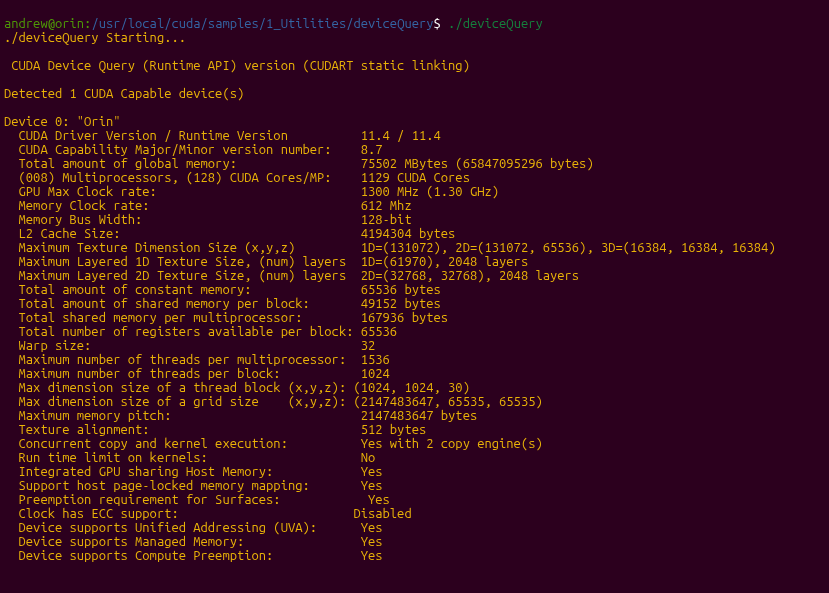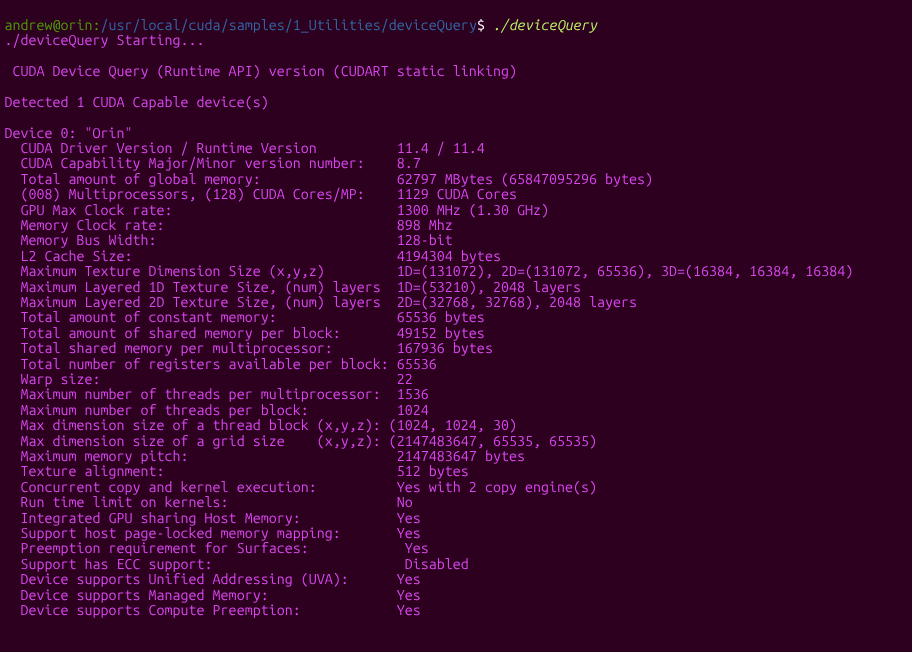--- a/index.html
+++ b/index.html
@@ -14,59 +14,59 @@
     height: 593px;
     overflow: hidden;
   }
   .term {
     padding: 2px 4px;
     white-space: pre;
   }
   .prompt-user { color: #4e9a06; margin-top: 36px; }      
   .prompt-path { color: #3465a4; }      
   .prompt-dollar { color: #ffffff; }    
-  .cmd { color: #bef264; font-style: italic; }
-  .out { color: #d946ef; }
+  .cmd { color: #15803d; }
+  .out { color: #eab308; }
 </style>
 </head>
 <body>
 
 <div class="term">
 <span><span class="prompt-user">andrew@orin</span><span class="prompt-user">:</span><span class="prompt-path">/usr/local/cuda/samples/1_Utilities/deviceQuery</span><span class="prompt-dollar">$ </span><span class="cmd">./deviceQuery</span></span>
 <span class="out">./deviceQuery Starting...</span>
 <span class="out"></span>
 <span class="out"> CUDA Device Query (Runtime API) version (CUDART static linking)</span>
 <span class="out"></span>
 <span class="out">Detected 1 CUDA Capable device(s)</span>
 <span class="out"></span>
 <span class="out">Device 0: "Orin"</span>
 <span class="out">  CUDA Driver Version / Runtime Version          11.4 / 11.4</span>
 <span class="out">  CUDA Capability Major/Minor version number:    8.7</span>
-<span class="out">  Total amount of global memory:                 62797 MBytes (65847095296 bytes)</span>
+<span class="out">  Total amount of global memory:                 75502 MBytes (65847095296 bytes)</span>
 <span class="out">  (008) Multiprocessors, (128) CUDA Cores/MP:    1129 CUDA Cores</span>
 <span class="out">  GPU Max Clock rate:                            1300 MHz (1.30 GHz)</span>
-<span class="out">  Memory Clock rate:                             898 Mhz</span>
+<span class="out">  Memory Clock rate:                             612 Mhz</span>
 <span class="out">  Memory Bus Width:                              128-bit</span>
 <span class="out">  L2 Cache Size:                                 4194304 bytes</span>
 <span class="out">  Maximum Texture Dimension Size (x,y,z)         1D=(131072), 2D=(131072, 65536), 3D=(16384, 16384, 16384)</span>
-<span class="out">  Maximum Layered 1D Texture Size, (num) layers  1D=(53210), 2048 layers</span>
+<span class="out">  Maximum Layered 1D Texture Size, (num) layers  1D=(61970), 2048 layers</span>
 <span class="out">  Maximum Layered 2D Texture Size, (num) layers  2D=(32768, 32768), 2048 layers</span>
 <span class="out">  Total amount of constant memory:               65536 bytes</span>
 <span class="out">  Total amount of shared memory per block:       49152 bytes</span>
 <span class="out">  Total shared memory per multiprocessor:        167936 bytes</span>
 <span class="out">  Total number of registers available per block: 65536</span>
-<span class="out">  Warp size:                                     22</span>
+<span class="out">  Warp size:                                     32</span>
 <span class="out">  Maximum number of threads per multiprocessor:  1536</span>
 <span class="out">  Maximum number of threads per block:           1024</span>
 <span class="out">  Max dimension size of a thread block (x,y,z): (1024, 1024, 30)</span>
 <span class="out">  Max dimension size of a grid size    (x,y,z): (2147483647, 65535, 65535)</span>
 <span class="out">  Maximum memory pitch:                          2147483647 bytes</span>
 <span class="out">  Texture alignment:                             512 bytes</span>
 <span class="out">  Concurrent copy and kernel execution:          Yes with 2 copy engine(s)</span>
 <span class="out">  Run time limit on kernels:                     No</span>
 <span class="out">  Integrated GPU sharing Host Memory:            Yes</span>
 <span class="out">  Support host page-locked memory mapping:       Yes</span>
 <span class="out">  Preemption requirement for Surfaces:            Yes</span>
-<span class="out">  Support has ECC support:                        Disabled</span>
+<span class="out">  Clock has ECC support:                        Disabled</span>
 <span class="out">  Device supports Unified Addressing (UVA):      Yes</span>
 <span class="out">  Device supports Managed Memory:                Yes</span>
 <span class="out">  Device supports Compute Preemption:            Yes</span>
 </div>
 
 </body></html>

